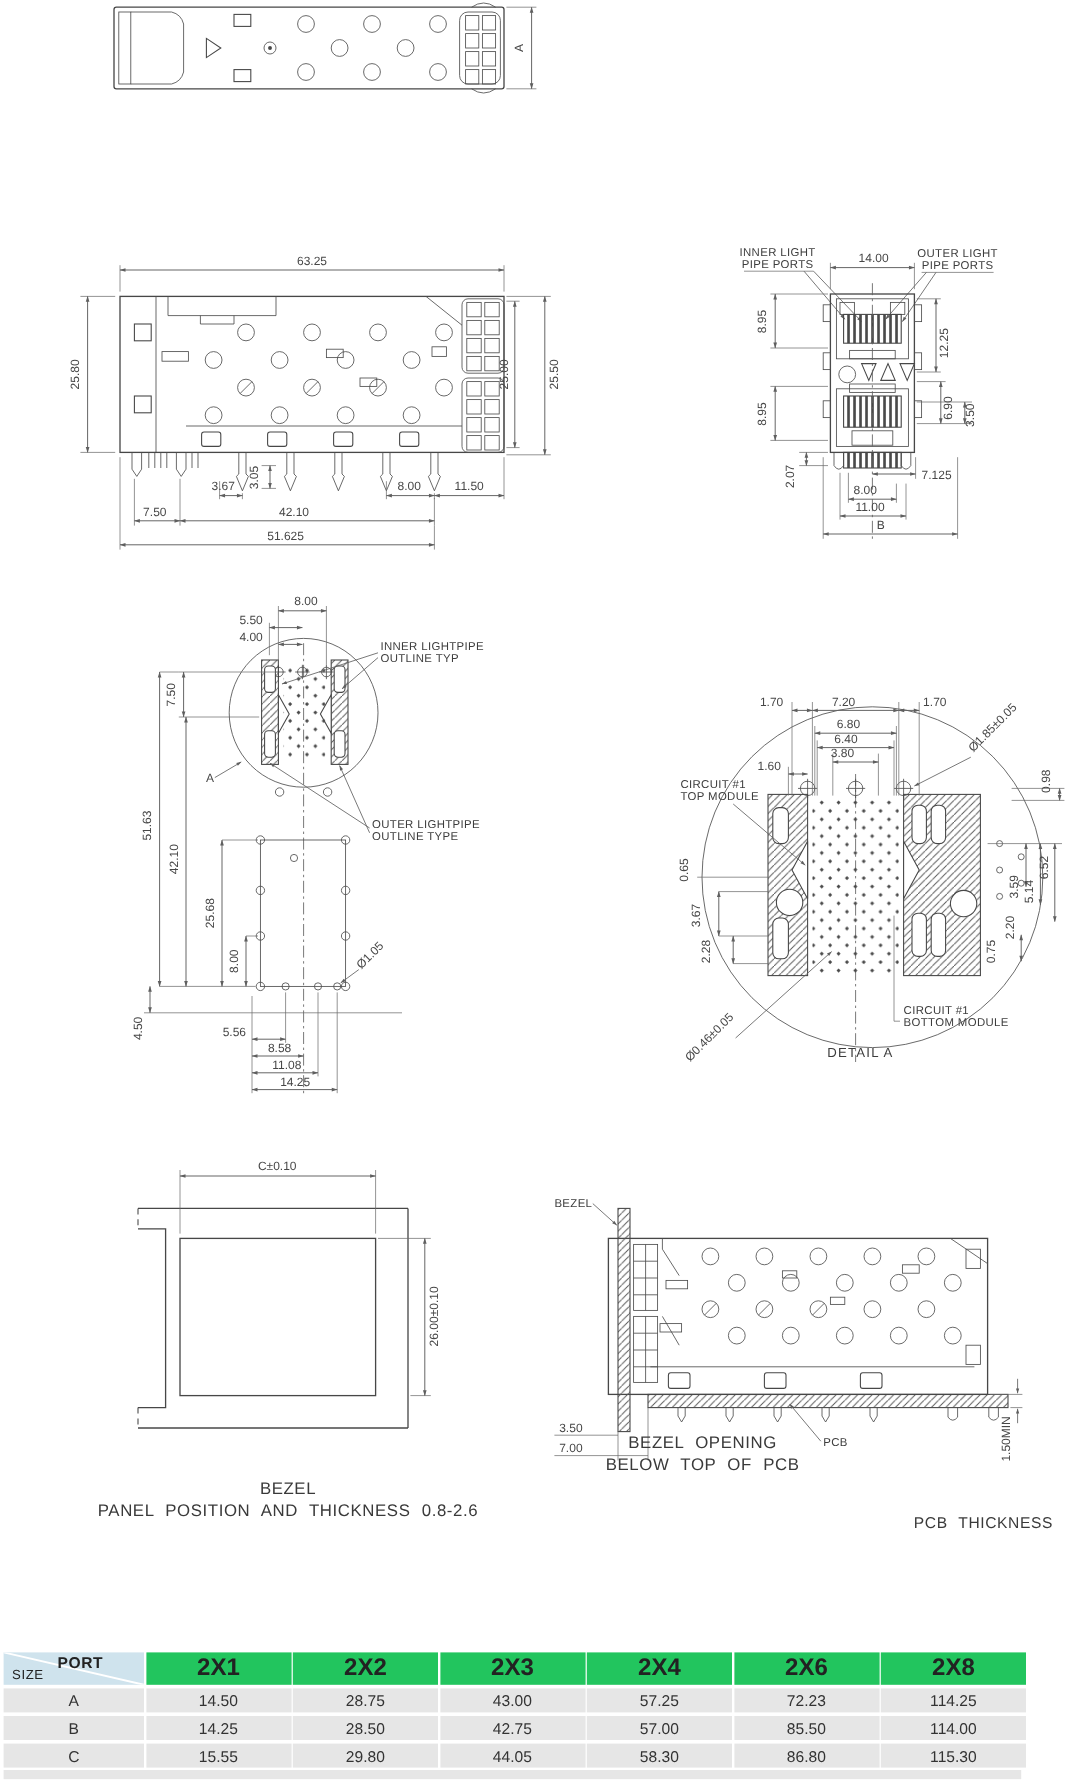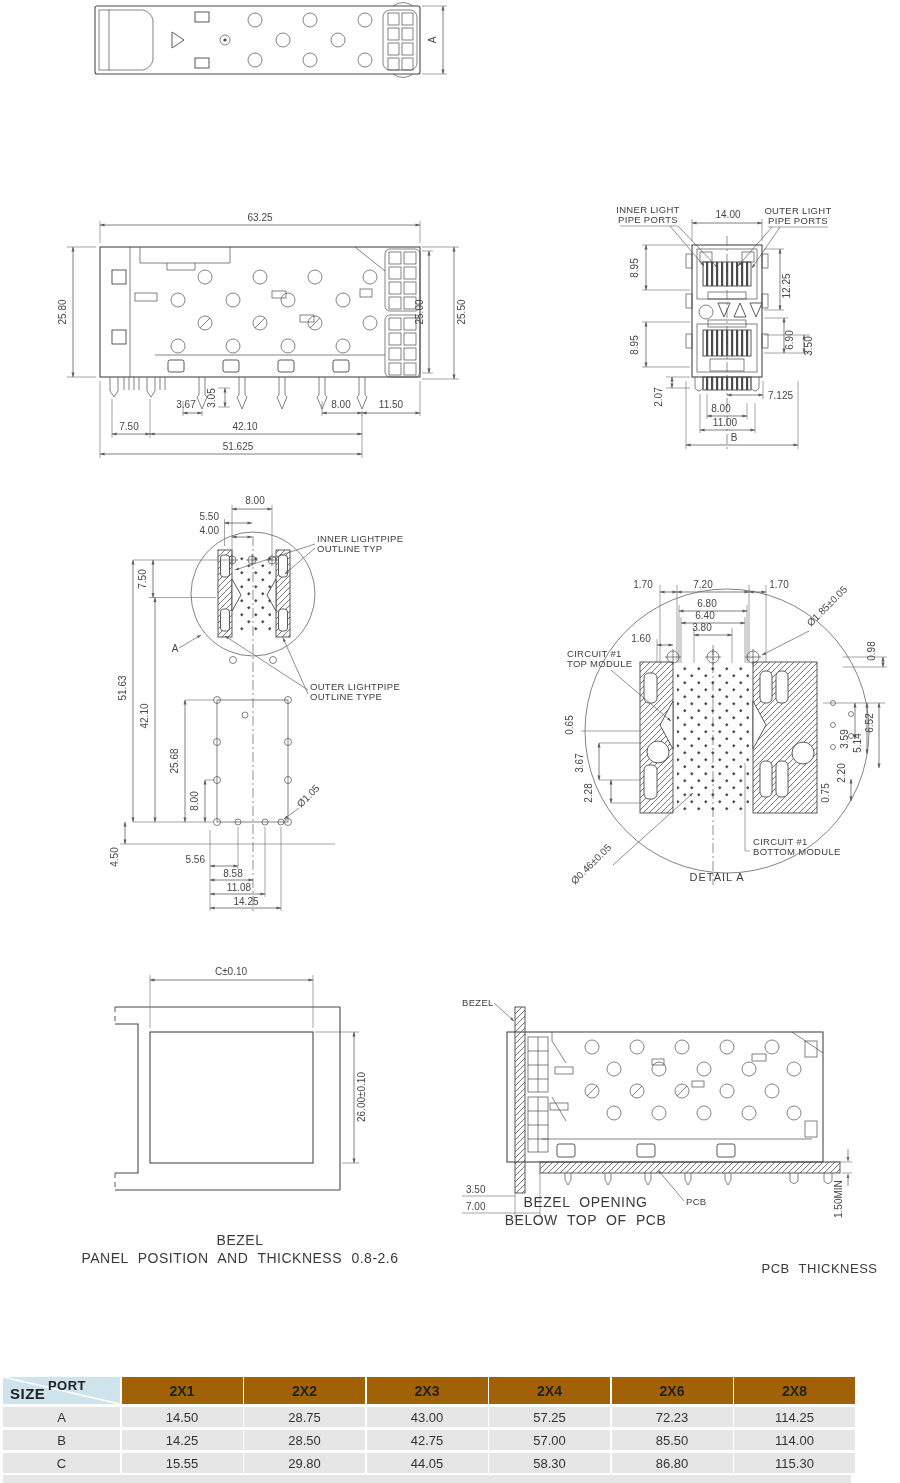--- a/index.html
+++ b/index.html
@@ -18,24 +18,24 @@
   .ldr{stroke:#5f5f5f;stroke-width:0.7;fill:none;marker-end:url(#ar);}
   .cl{stroke:#5f5f5f;stroke-width:0.7;fill:none;stroke-dasharray:10 3 2 3;}
   .dash{stroke:#474747;stroke-width:0.9;fill:none;stroke-dasharray:5 4;}
   .hat{fill:url(#hatch);stroke:#474747;stroke-width:0.9;}
   .caption{position:absolute;color:#3a3a3a;font-size:14px;letter-spacing:0.5px;
            word-spacing:5px;text-align:center;line-height:18px;}
   
   #sizetable{position:absolute;left:3px;top:1377px;width:848px;
              display:grid;grid-template-columns:117px repeat(6,121px);
              grid-auto-rows:auto;row-gap:3px;column-gap:1.5px;}
-  .th{background:#a16207;height:27px;display:flex;align-items:center;justify-content:center;
-      font-weight:bold;font-size:14px;color:#222;}
+  .th{background:#22c55e;height:27px;display:flex;align-items:center;justify-content:center;
+      font-weight:bold;font-size:20px;color:#222;}
   .thcorner{background:#cfe3ed;height:27px;position:relative;}
-  .thcorner .size{position:absolute;left:7px;bottom:2px;font-weight:bold;font-size:15px;color:#222;letter-spacing:0.5px;}
+  .thcorner .size{position:absolute;left:7px;bottom:2px;font-weight:normal;font-size:11px;color:#222;letter-spacing:0.5px;}
   .thcorner .port{position:absolute;right:34px;top:1px;font-weight:bold;font-size:13px;color:#222;letter-spacing:0.5px;}
   .td{background:#e6e6e6;height:20px;display:flex;align-items:center;justify-content:center;
       font-size:13px;color:#333;}
   .strip{position:absolute;left:3px;top:1475px;width:848px;height:8px;background:#e6e6e6;}
 </style>
 </head>
 <body>
 
 <div id="sheet">
 

